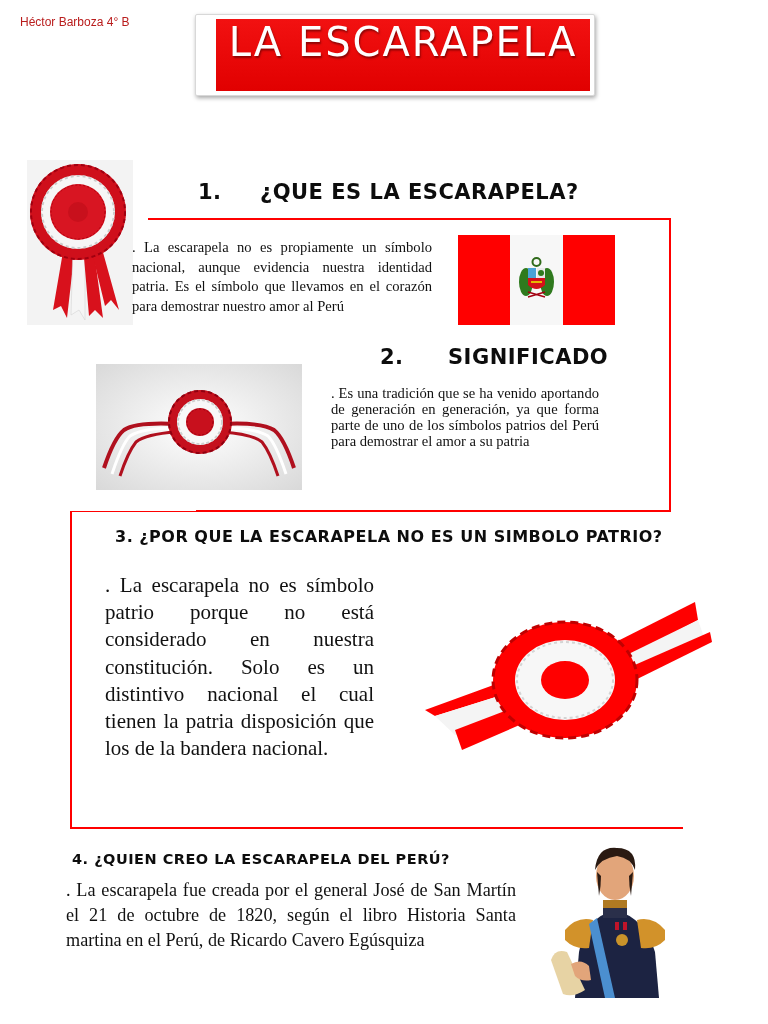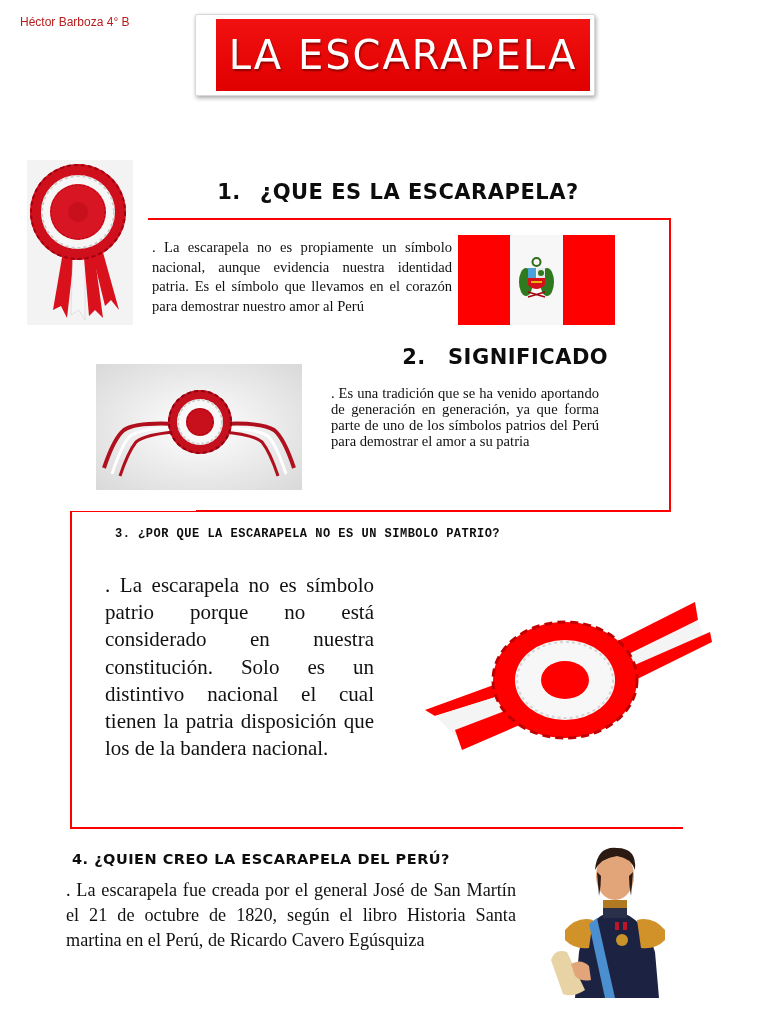--- a/index.html
+++ b/index.html
@@ -2,33 +2,33 @@
 <html><head>
 <meta charset="utf-8">
 <style>
   html, body { margin: 0; padding: 0; background: #ffffff; }
   body { width: 768px; height: 1024px; position: relative; overflow: hidden; font-family: "Liberation Serif", serif; color: #111; }
   .abs { position: absolute; }
 
   .author { left: 20px; top: 15px; font-family: "Liberation Sans", sans-serif; font-size: 12px; color: #b91c1c; }
 
   .title-banner { left: 195px; top: 14px; width: 398px; height: 80px; background: #ffffff; border: 1px solid #d8d8d8; box-shadow: 1px 2px 4px rgba(0,0,0,0.35); border-radius: 2px; }
-  .title-inner { position: absolute; left: 4px; top: 4px; right: 4px; bottom: 4px; background: linear-gradient(#f21111, #e10000); display: flex; align-items: center; justify-content: center; margin-left: 16px; }
+  .title-inner { position: absolute; left: 4px; top: 4px; right: 4px; bottom: 4px; background: linear-gradient(#f21111, #e10000); display: flex; align-items: flex-start; justify-content: center; margin-left: 16px; }
   .title-text { color: #ffffff; font-family: "DejaVu Sans", sans-serif; font-size: 40px; letter-spacing: 2px; text-shadow: 1px 2px 2px rgba(80,0,0,0.6); font-weight: normal; }
 
-  .heading { font-family: "DejaVu Sans", sans-serif; font-weight: bold; color: #0d0d0d; letter-spacing: 0.5px; text-align: center; }
+  .heading { font-family: "DejaVu Sans", sans-serif; font-weight: bold; color: #0d0d0d; letter-spacing: 0.5px; }
   .h1 { left: 198px; top: 180px; font-size: 21px; }
   .h1 .num { display: inline-block; width: 62px; }
   .h2 { left: 380px; top: 345px; font-size: 21px; }
   .h2 .num { display: inline-block; width: 68px; }
-  .h3 { left: 115px; top: 527px; font-size: 12px; font-family: Liberation Mono, monospace; }
+  .h3 { left: 115px; top: 527px; font-size: 16px; }
   .h4 { left: 72px; top: 851px; font-size: 14.5px; }
 
   .para { text-align: justify; text-align-last: left; }
-  .p1 { left: 152px; top: 238px; width: 300px; font-size: 14.6px; line-height: 19.5px; }
+  .p1 { left: 132px; top: 238px; width: 300px; font-size: 14.6px; line-height: 19.5px; }
   .p2 { left: 331px; top: 385px; width: 268px; font-size: 14.6px; line-height: 16px; }
   .p3 { left: 105px; top: 572px; width: 269px; font-size: 21px; line-height: 27.2px; }
   .p4 { left: 66px; top: 878px; width: 450px; font-size: 18.2px; line-height: 25px; }
 
   .line { position: absolute; background: #ff0000; }
 
   .img-box { position: absolute; overflow: hidden; }
 </style>
 </head>
 <body>

